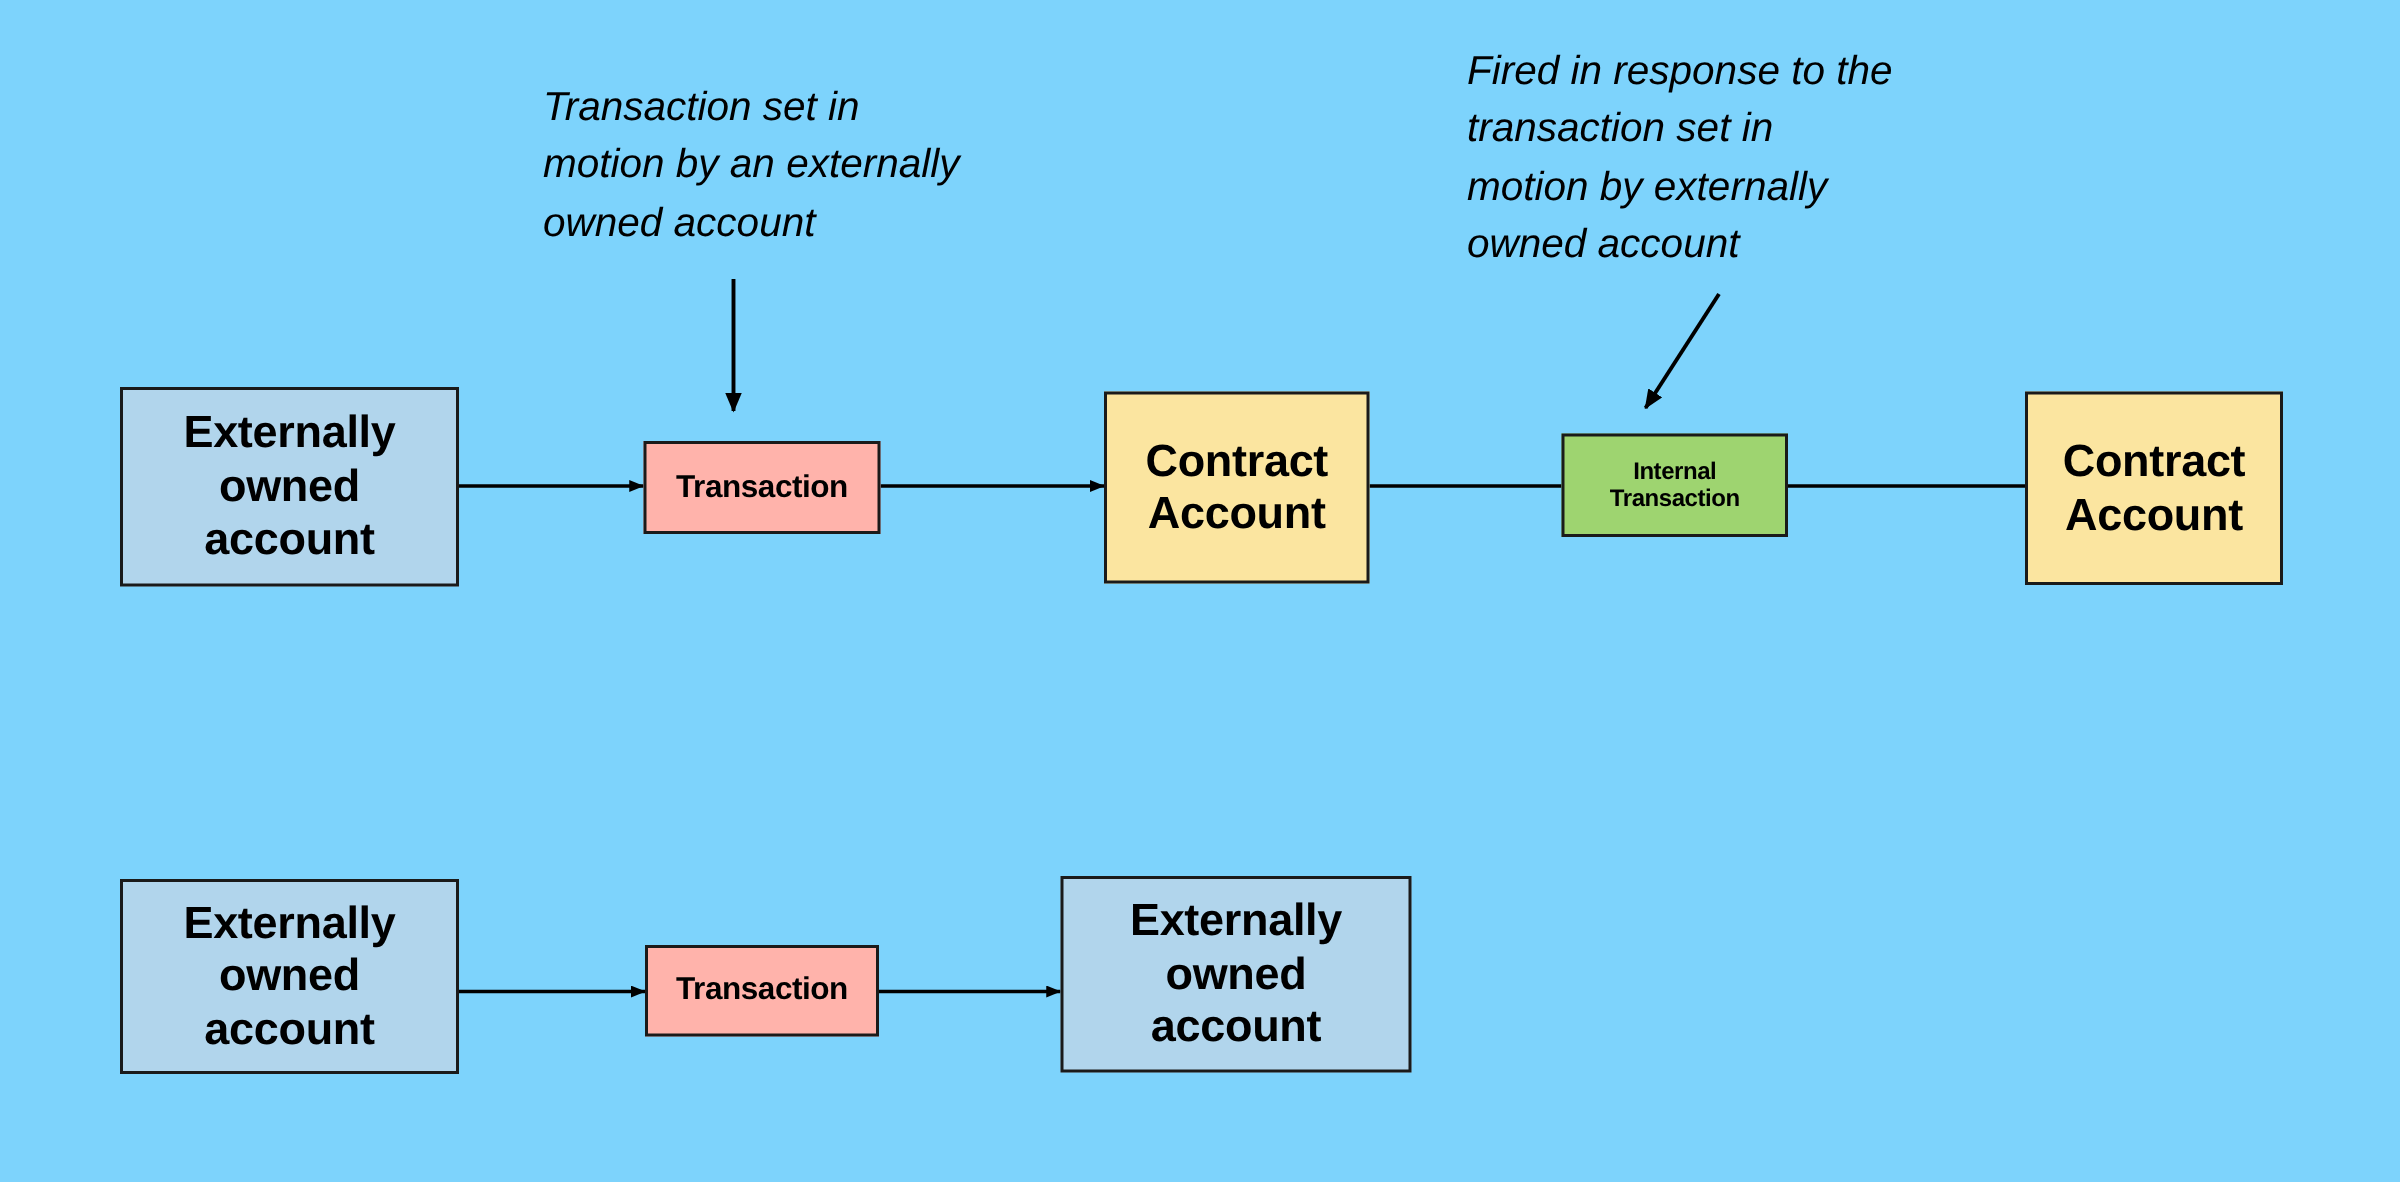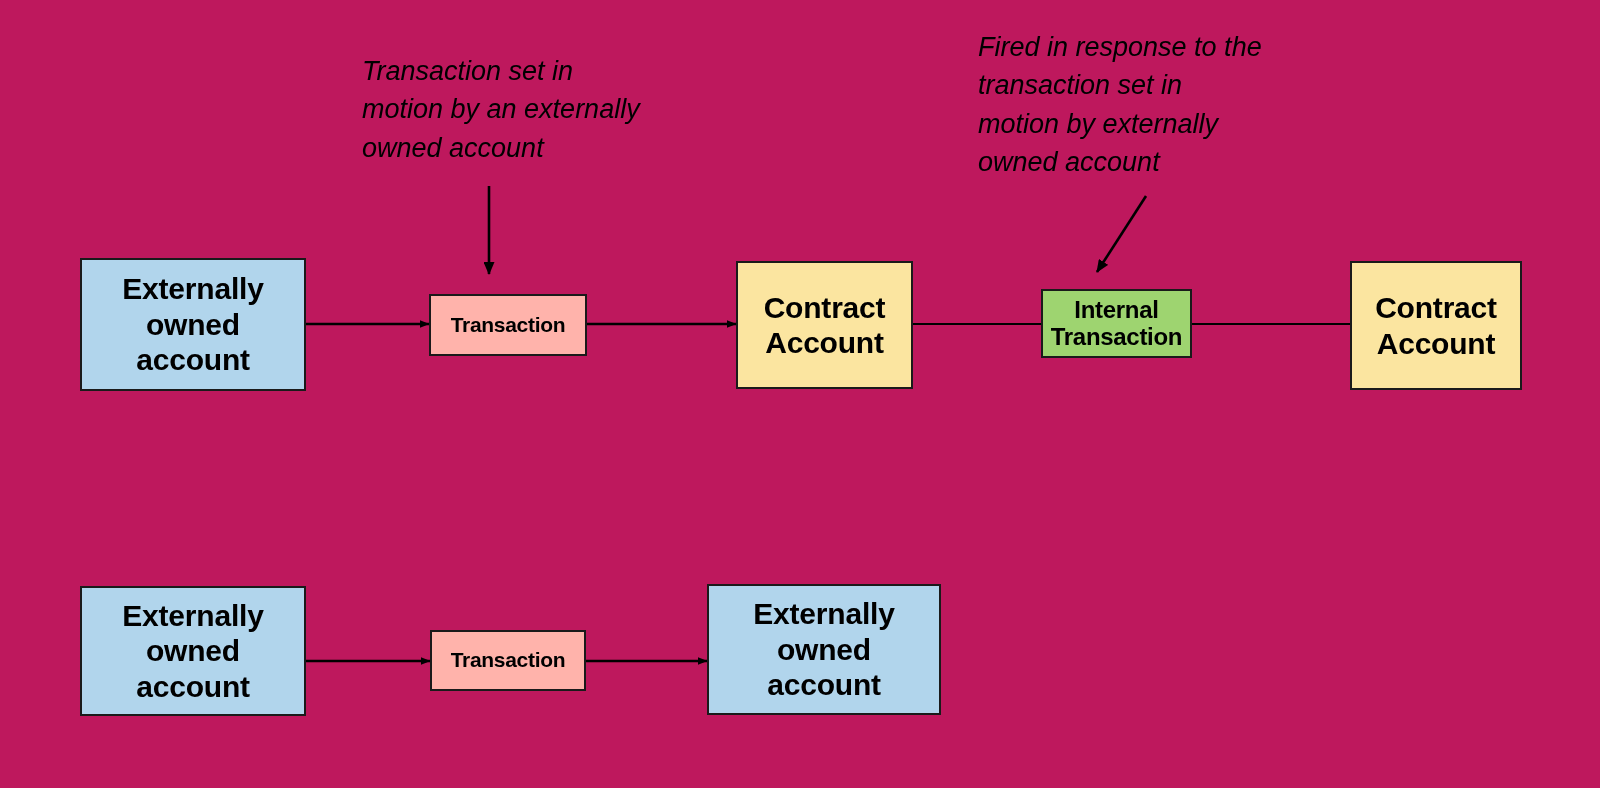--- a/index.html
+++ b/index.html
@@ -9,21 +9,21 @@
     background: #ffffff;
   }
   body {
     font-family: "Liberation Sans", sans-serif;
     -webkit-font-smoothing: antialiased;
   }
   #canvas {
     position: relative;
     width: 1600px;
     height: 788px;
-    background: #be185d;
+    background: #7dd3fc;
     overflow: hidden;
   }
   
   #edges {
     position: absolute;
     left: 0;
     top: 0;
     width: 1600px;
     height: 788px;
     pointer-events: none;
@@ -44,21 +44,21 @@
   }
   .node.account {
     font-size: 30px;
     letter-spacing: -0.2px;
   }
   .node.tx {
     font-size: 21px;
     letter-spacing: -0.3px;
   }
   .node.itx {
-    font-size: 24px;
+    font-size: 16px;
     line-height: 1.12;
     letter-spacing: -0.3px;
     text-align: center;
   }
   
   .annotation {
     position: absolute;
     font-style: italic;
     font-size: 27px;
     line-height: 1.42;

